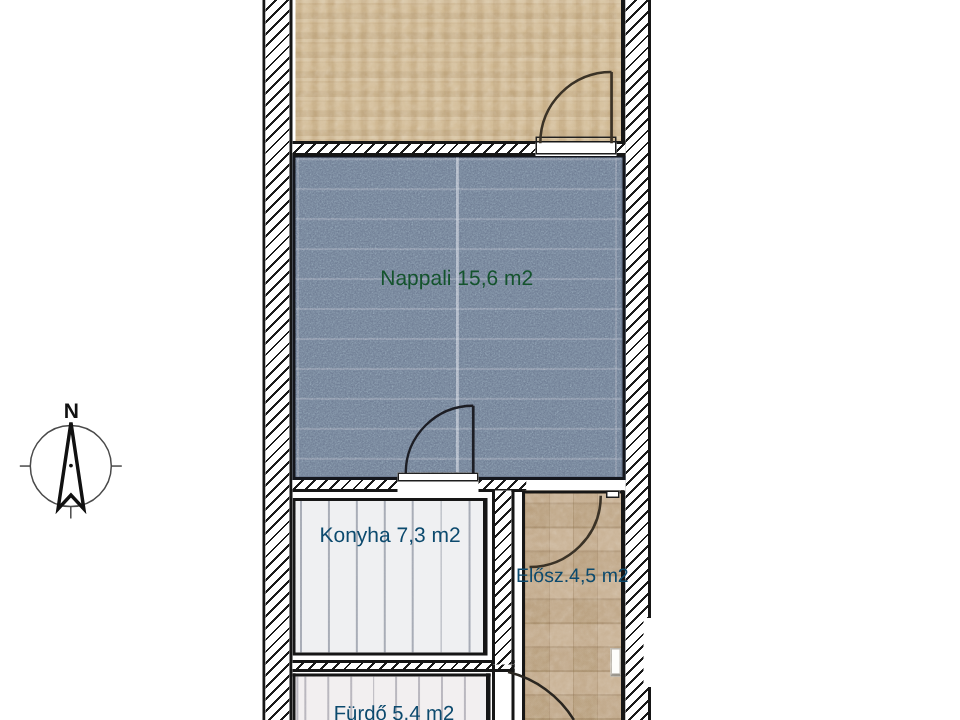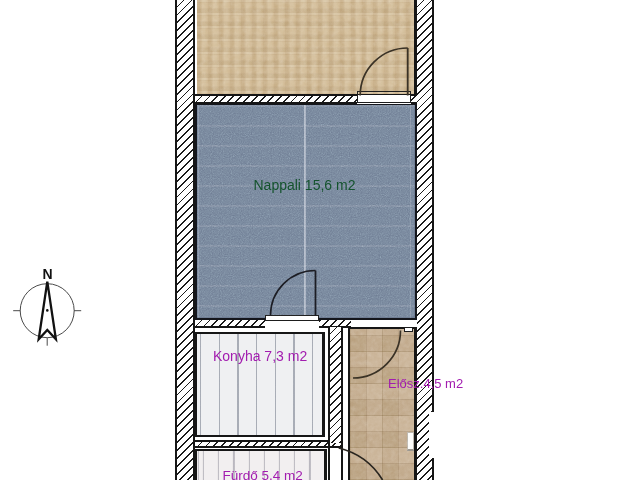--- a/index.html
+++ b/index.html
@@ -2,21 +2,21 @@
 <html><head>
 <meta charset="utf-8">
 <style>
   html,body{margin:0;padding:0;}
   body{width:640px;height:480px;background:#fff;position:relative;overflow:hidden;
        font-family:"Liberation Sans", sans-serif;}
   .abs{position:absolute;}
   .ln{position:absolute;background:#161616;}
   .hatch{position:absolute;background-color:#fff;
     background-image:repeating-linear-gradient(135deg,rgba(255,255,255,0) 0 4.3px,#1b1b1b 4.3px 5.6px);}
-  .lbl{position:absolute;color:#a21caf;font-size:14px;line-height:14px;white-space:nowrap;}
+  .lbl{position:absolute;color:#0c4a6e;font-size:14px;line-height:14px;white-space:nowrap;}
 </style>
 </head>
 <body>
 
 <div class="ln" style="left:175px;top:0;width:2px;height:480px;"></div>
 <div class="hatch" style="left:177px;top:0;width:16px;height:480px;"></div>
 <div class="ln" style="left:193px;top:0;width:2px;height:480px;"></div>
 
 <div class="ln" style="left:414px;top:0;width:2.5px;height:480px;"></div>
 <div class="hatch" style="left:416.5px;top:0;width:15.5px;height:480px;"></div>
@@ -132,14 +132,14 @@
     <line x1="74" y1="310.7" x2="81.2" y2="310.7"></line>
     <line x1="47.2" y1="337.9" x2="47.2" y2="345.7"></line>
   </g>
   <path d="M 47.3 281.7 L 55.9 339.3 L 47.3 330 L 38.7 339.3 Z" fill="#ffffff" stroke="#111" stroke-width="2.3" stroke-linejoin="miter"></path>
   <circle cx="47.3" cy="310.4" r="1.3" fill="#111"></circle>
   <text x="47.5" y="278.8" text-anchor="middle" font-family="Liberation Sans, sans-serif" font-size="14" font-weight="bold" fill="#111">N</text>
 </svg>
 
 <div class="lbl" style="left:253.5px;top:177.5px;color:#14532d;">Nappali 15,6 m2</div>
 <div class="lbl" style="left:213px;top:348.5px;">Konyha 7,3 m2</div>
-<div class="lbl" style="left:344px;top:376.8px;font-size:13px;margin-left:44px;">Elősz.4,5 m2</div>
+<div class="lbl" style="left:344px;top:376.8px;font-size:13px;">Elősz.4,5 m2</div>
 <div class="lbl" style="left:222.5px;top:469px;font-size:13.5px;">Fürdő 5,4 m2</div>
 
 </body></html>

